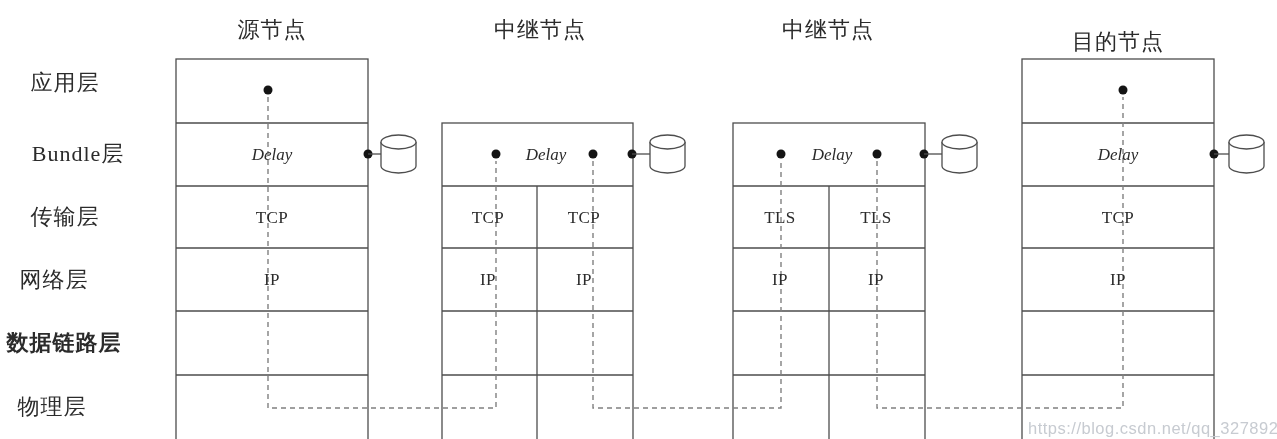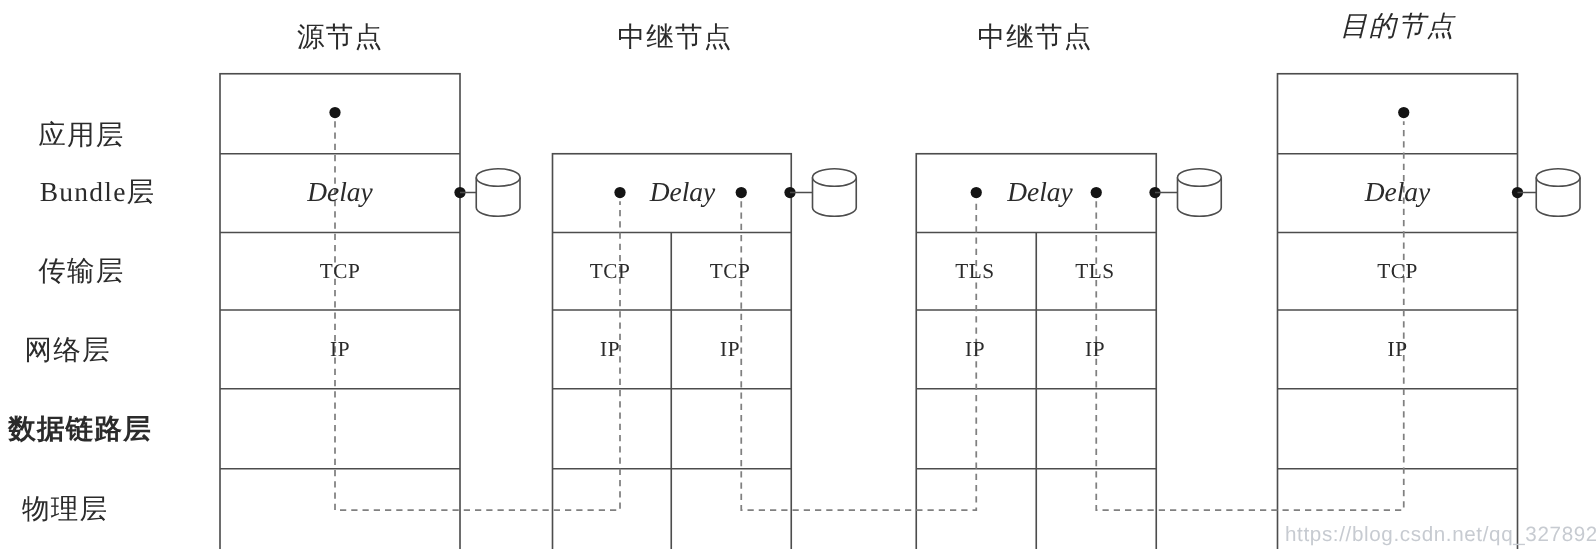--- a/index.html
+++ b/index.html
@@ -14,21 +14,21 @@
   #shapes { position:absolute; left:0; top:0; }
   .lbl {
     position:absolute;
     transform:translate(-50%,-50%);
     color:#2b2b2b;
     white-space:nowrap;
     line-height:1;
   }
   .cjk  { font-size:22px; letter-spacing:1px; }
   .cell { font-size:17px; letter-spacing:0.4px; }
-  .delay{ font-size:22px; font-style:italic; }
+  .delay{ font-size:17px; font-style:italic; }
   .watermark {
     position:absolute;
     left:1028px; top:409px;
     font-family:"Liberation Sans","DejaVu Sans",sans-serif;
     font-size:16.5px;
     letter-spacing:0.5px;
     color:#c7cbd1;
     white-space:nowrap;
   }
 </style>
@@ -118,23 +118,23 @@
         <line x1="1214" y1="144" x2="1229" y2="144"></line>
         <path d="M1229,132 L1229,156 A17.5,7 0 0 0 1264,156 L1264,132"></path>
         <ellipse cx="1246.5" cy="132" rx="17.5" ry="7"></ellipse>
       </g>
     </g>
   </svg>
 
   <div class="lbl cjk" style="left:272px; top:20px;">源节点</div>
   <div class="lbl cjk" style="left:540px; top:20px;">中继节点</div>
   <div class="lbl cjk" style="left:828px; top:20px;">中继节点</div>
-  <div class="lbl cjk" style="left:1118px; top:11px;font-style:italic;">目的节点</div>
+  <div class="lbl cjk" style="left:1118px; top:32px;">目的节点</div>
 
-  <div class="lbl cjk" style="left:65px; top:98px;">应用层</div>
+  <div class="lbl cjk" style="left:65px; top:73px;">应用层</div>
   <div class="lbl cjk" style="left:78px; top:144px;">Bundle层</div>
   <div class="lbl cjk" style="left:65px; top:207px;">传输层</div>
   <div class="lbl cjk" style="left:54px; top:270px;">网络层</div>
   <div class="lbl cjk" style="left:64px; top:333px;font-weight:bold;">数据链路层</div>
   <div class="lbl cjk" style="left:52px; top:397px;">物理层</div>
 
   <div class="lbl delay" style="left:272px; top:144px;">Delay</div>
   <div class="lbl cell" style="left:272px; top:207px;">TCP</div>
   <div class="lbl cell" style="left:272px; top:269px;">IP</div>
 

